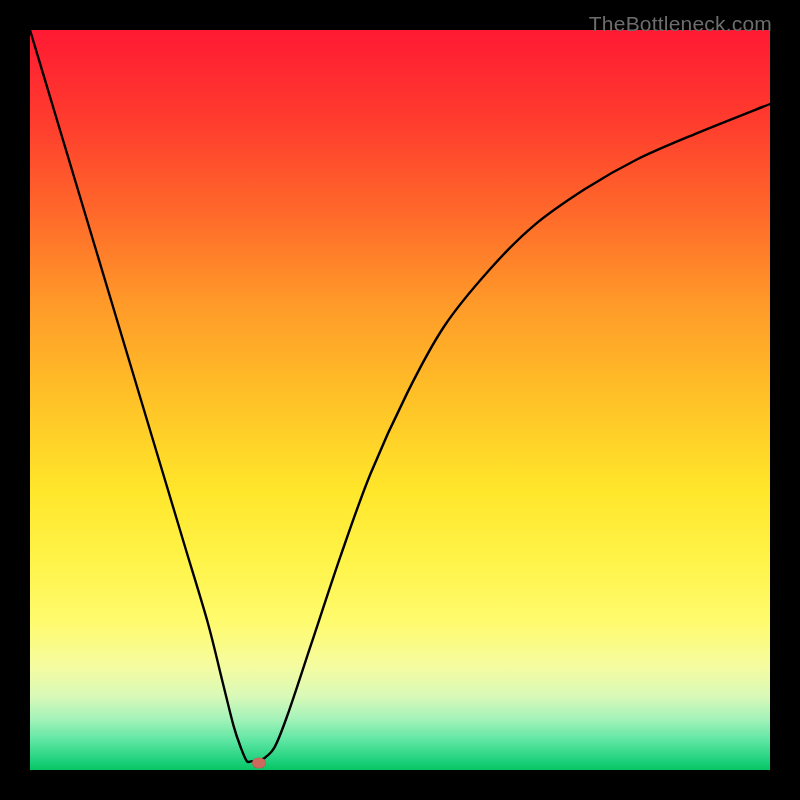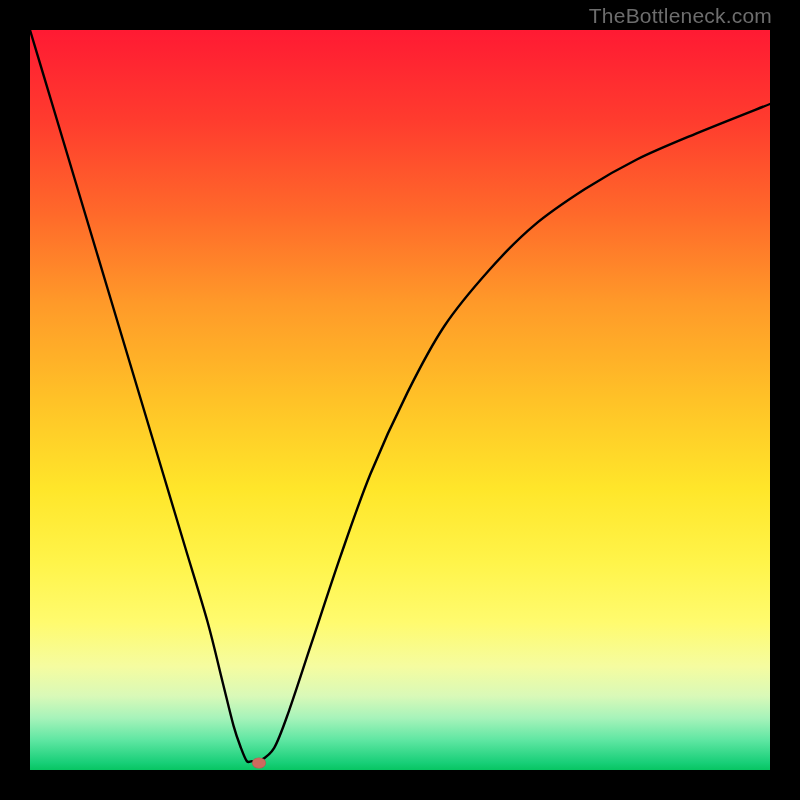--- a/index.html
+++ b/index.html
@@ -36,21 +36,21 @@
       #f5fca0 86%,
       #d9f9b8 90%,
       #a6f3ba 93%,
       #5ee6a2 96%,
       #18cf78 99%,
       #07c562 100%
     );
   }
   .watermark {
     position: absolute;
-    top: 4px;
+    top: 12px;
     right: 28px;
     color: #6d6d6d;
     font-size: 21px;
     font-weight: 500;
     letter-spacing: 0.2px;
     user-select: none;
   }
   svg.curve {
     position: absolute;
     left: 30px;

